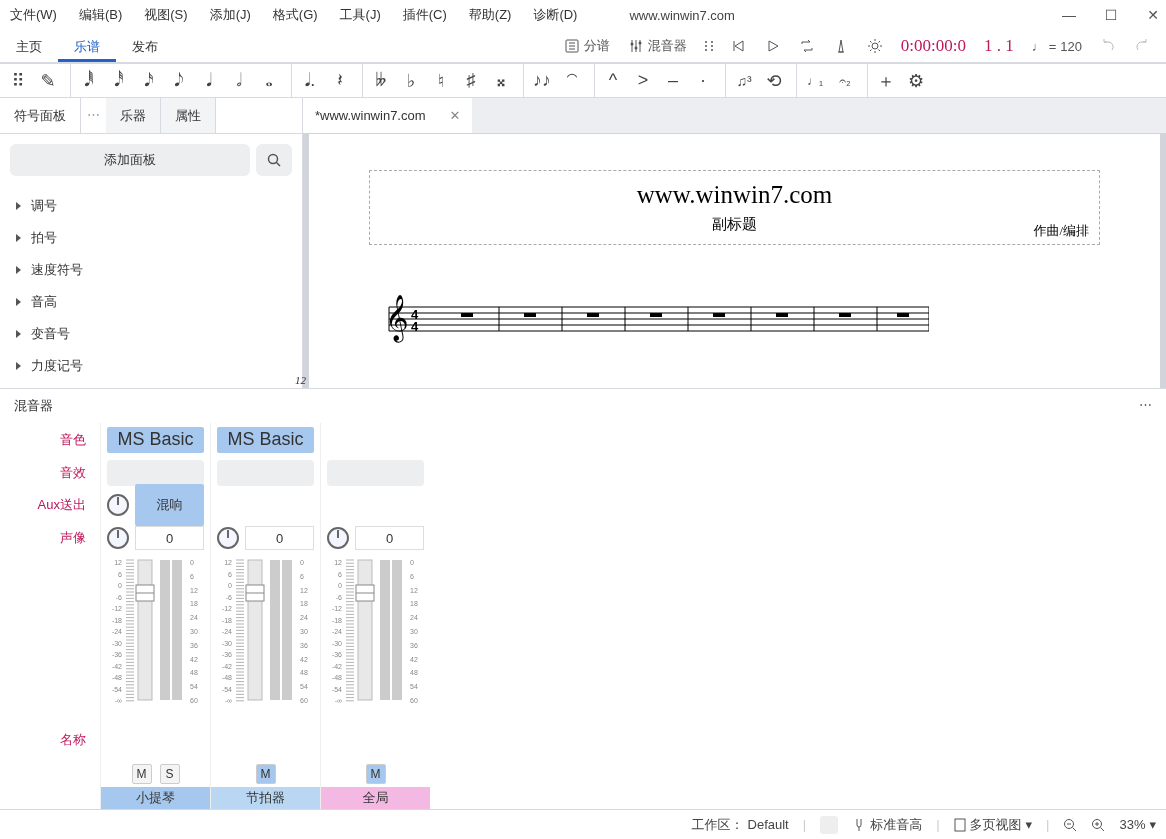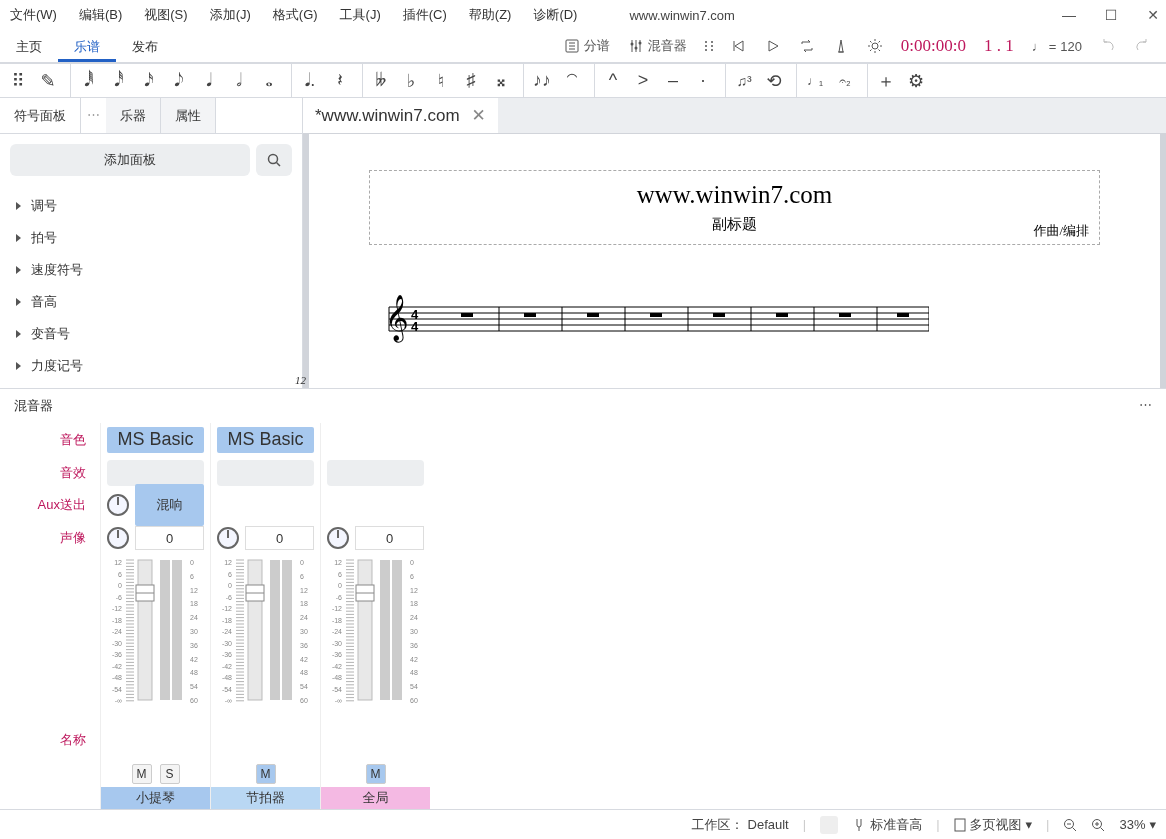--- a/index.html
+++ b/index.html
@@ -28,21 +28,21 @@
 .panel-left .ptabs .ptab.first { background:#fff; }
 .panel-left .ptabs .dots { padding:9px 6px; color:#888; }
 .panel-left .search-row { display:flex; gap:6px; padding:10px; }
 .panel-left .addp { flex:1; background:#eceef0; border-radius:6px; height:32px; display:flex; align-items:center; justify-content:center; font-size:13px; }
 .panel-left .sbtn { width:36px; height:32px; background:#eceef0; border-radius:6px; display:flex; align-items:center; justify-content:center; }
 .panel-left .tree { padding:4px 0; }
 .panel-left .tree .tnode { display:flex; align-items:center; gap:10px; padding:7px 16px; }
 .panel-left .tree .tnode .arr { width:0; height:0; border-left:5px solid #555; border-top:4px solid transparent; border-bottom:4px solid transparent; }
 .score-area { flex:1; display:flex; flex-direction:column; background:#d1d4da; }
 .score-area .doc-tabs { height:36px; display:flex; align-items:stretch; background:#eceef1; border-bottom:1px solid #d1d4da;}
-.score-area .doc-tab { background:#fff; padding:9px 12px; display:flex; gap:12px; align-items:center; font-size:17px; }
+.score-area .doc-tab { background:#fff; padding:9px 12px; display:flex; gap:24px; align-items:center; font-size:13px; }
 .score-area .doc-tab .close { color:#888; }
 .score-page { background:#fff; margin:0 6px 0 6px; flex:1; position:relative; padding:36px 60px; }
 .score-page .title-box { border:1px dashed #aaa; padding:10px 20px 10px 20px; text-align:center; position:relative; }
 .score-page .title-box .t1 { font-family: 'Times New Roman', serif; font-size:25px; color:#000; }
 .score-page .title-box .t2 { font-family: 'SimSun', serif; font-size:15px; margin-top:6px; color:#000; }
 .score-page .title-box .t3 { font-family: 'SimSun', serif; font-size:13px; position:absolute; right:10px; bottom:4px; color:#000; }
 .staff { margin-top:44px; position:relative; }
 .mini-page { position:absolute; bottom:2px; left:-14px; font-style:italic; font-family:serif; font-size:11px; }
 .mixer {  flex:1; min-height:0; border-top:1px solid #d7dae0; display:flex; flex-direction:column; }
 .mixer .mx-head { display:flex; justify-content:space-between; padding:8px 14px; font-size:13px; }

